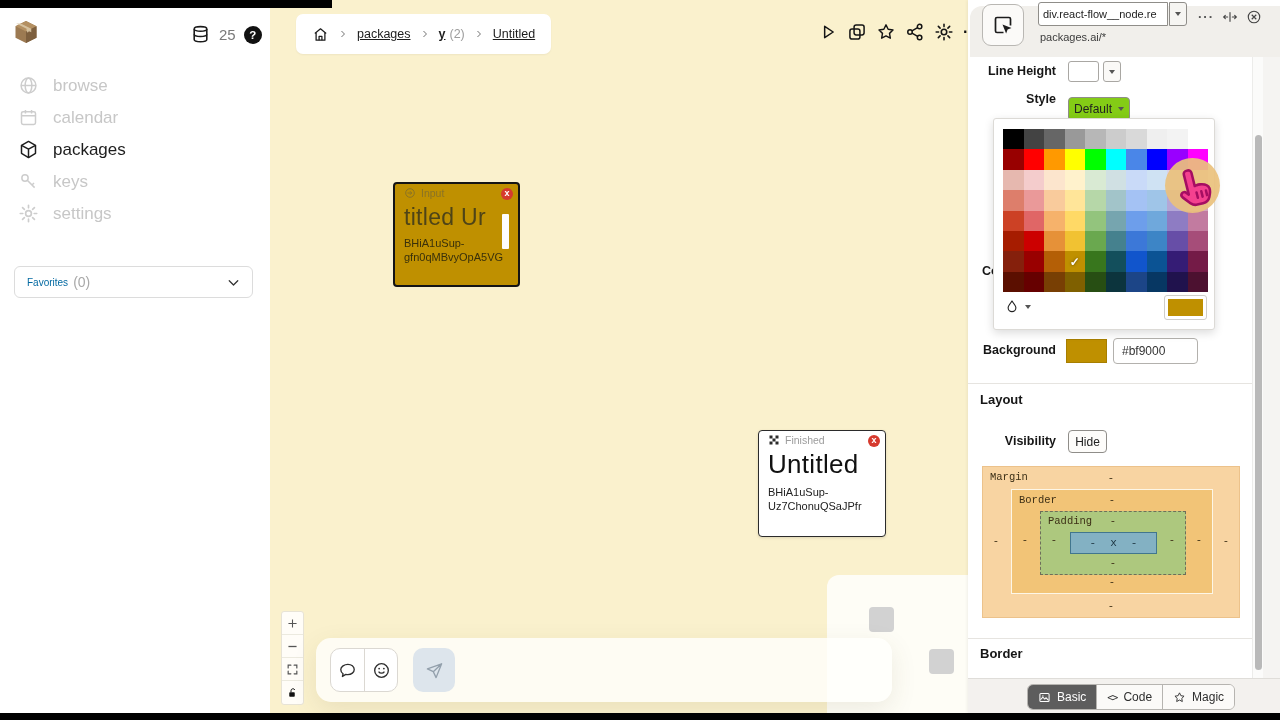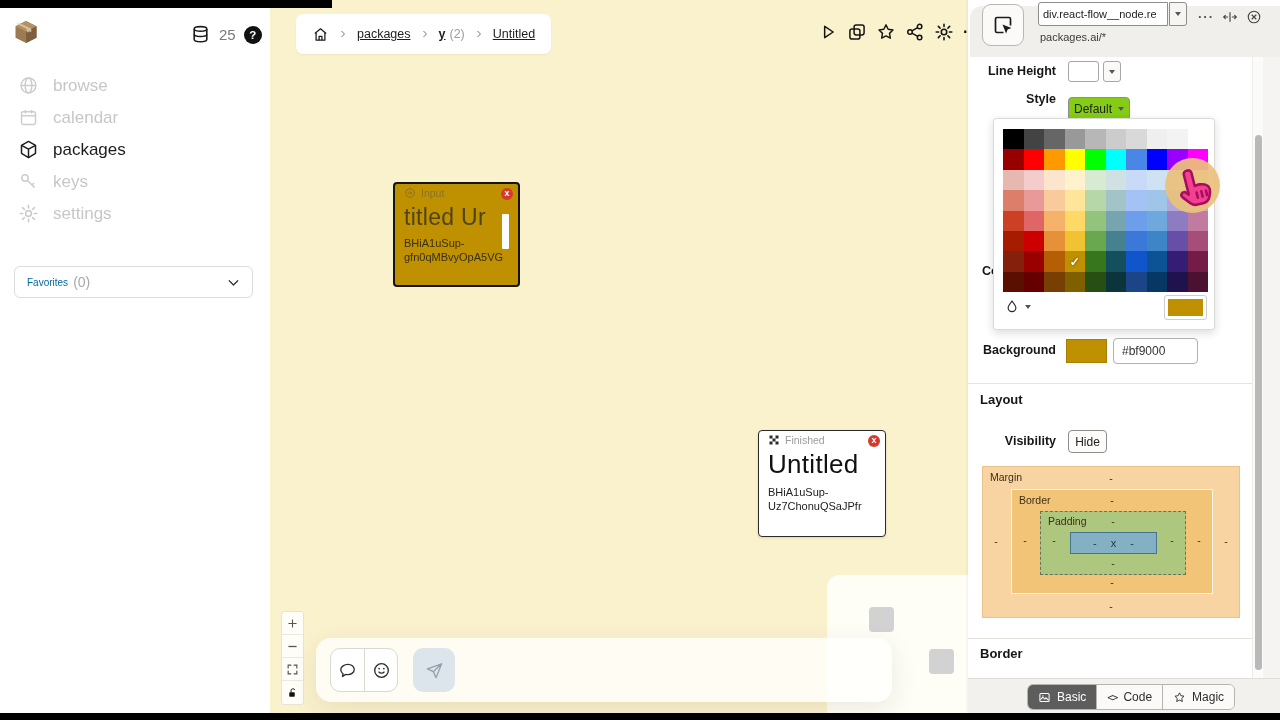--- a/index.html
+++ b/index.html
@@ -116,21 +116,21 @@
   .hand-cursor { left:204px; top:164px; width:47px; height:47px; z-index:32; transform:rotate(-14deg); }
 
   .bg-swatch { left:98px; top:339px; width:41px; height:24px; border:1px solid rgba(0,0,0,.12); }
   .bg-input { left:145px; top:338px; width:85px; height:26px; border:1px solid #b3b1ad; border-radius:4px; font-size:12px; color:#333; font-family:"Liberation Sans",sans-serif; padding:0 8px; }
 
   .divider { position:absolute; left:0; width:284px; height:1px; background:#e6e4e0; }
   .section-h { position:absolute; left:12px; font-size:13px; font-weight:bold; color:#161616;text-align:center; }
   .hide-btn { left:100px; top:430px; width:39px; height:23px; background:#fdfcfa; border:1px solid #8f8d89; border-radius:4px; font-size:12px; color:#222; display:flex; align-items:center; justify-content:center; cursor:pointer; }
 
   
-  .boxmodel { left:14px; top:466px; width:258px; height:152px; background:#f8d4a2; border:1px solid #ecc28b; font-size:10.5px; color:#3c2f16; }
+  .boxmodel { left:14px; top:466px; width:258px; height:152px; background:#f8d4a2; border:1px solid #ecc28b; font-size:10.5px; color:#3c2f16;font-family:Liberation Mono, monospace; }
   .bm-border { position:absolute; left:28px; top:22px; width:202px; height:105px; background:#f2c477; border:1.5px solid #fdf6e6; }
   .bm-padding { position:absolute; left:28px; top:21px; width:146px; height:64px; background:#adc87e; border:1px dashed #6e6e5a; }
   .bm-content { position:absolute; left:29px; top:20px; width:87px; height:22px; background:#83b1c3; border:1px solid #41768e; display:flex; align-items:center; justify-content:center; gap:14px; font-size:11px; color:#1d3642; }
   .bm-label { position:absolute; left:7px; top:4px; }
   .bm-dash { position:absolute; transform:translateX(-50%); }
 
   
   .panel-footer { left:0; top:678px; width:312px; height:35px; background:#f3f1ee; border-top:1px solid #dfddd9; }
   .tabs { position:absolute; left:59px; top:5px; height:26px; display:flex; border:1px solid #b6b4b0; border-radius:6px; overflow:hidden; }
   .tab { display:flex; align-items:center; justify-content:center; gap:6px; font-size:12px; padding:0 10px; background:#fbfaf8; color:#2e2e2e; cursor:pointer; }

